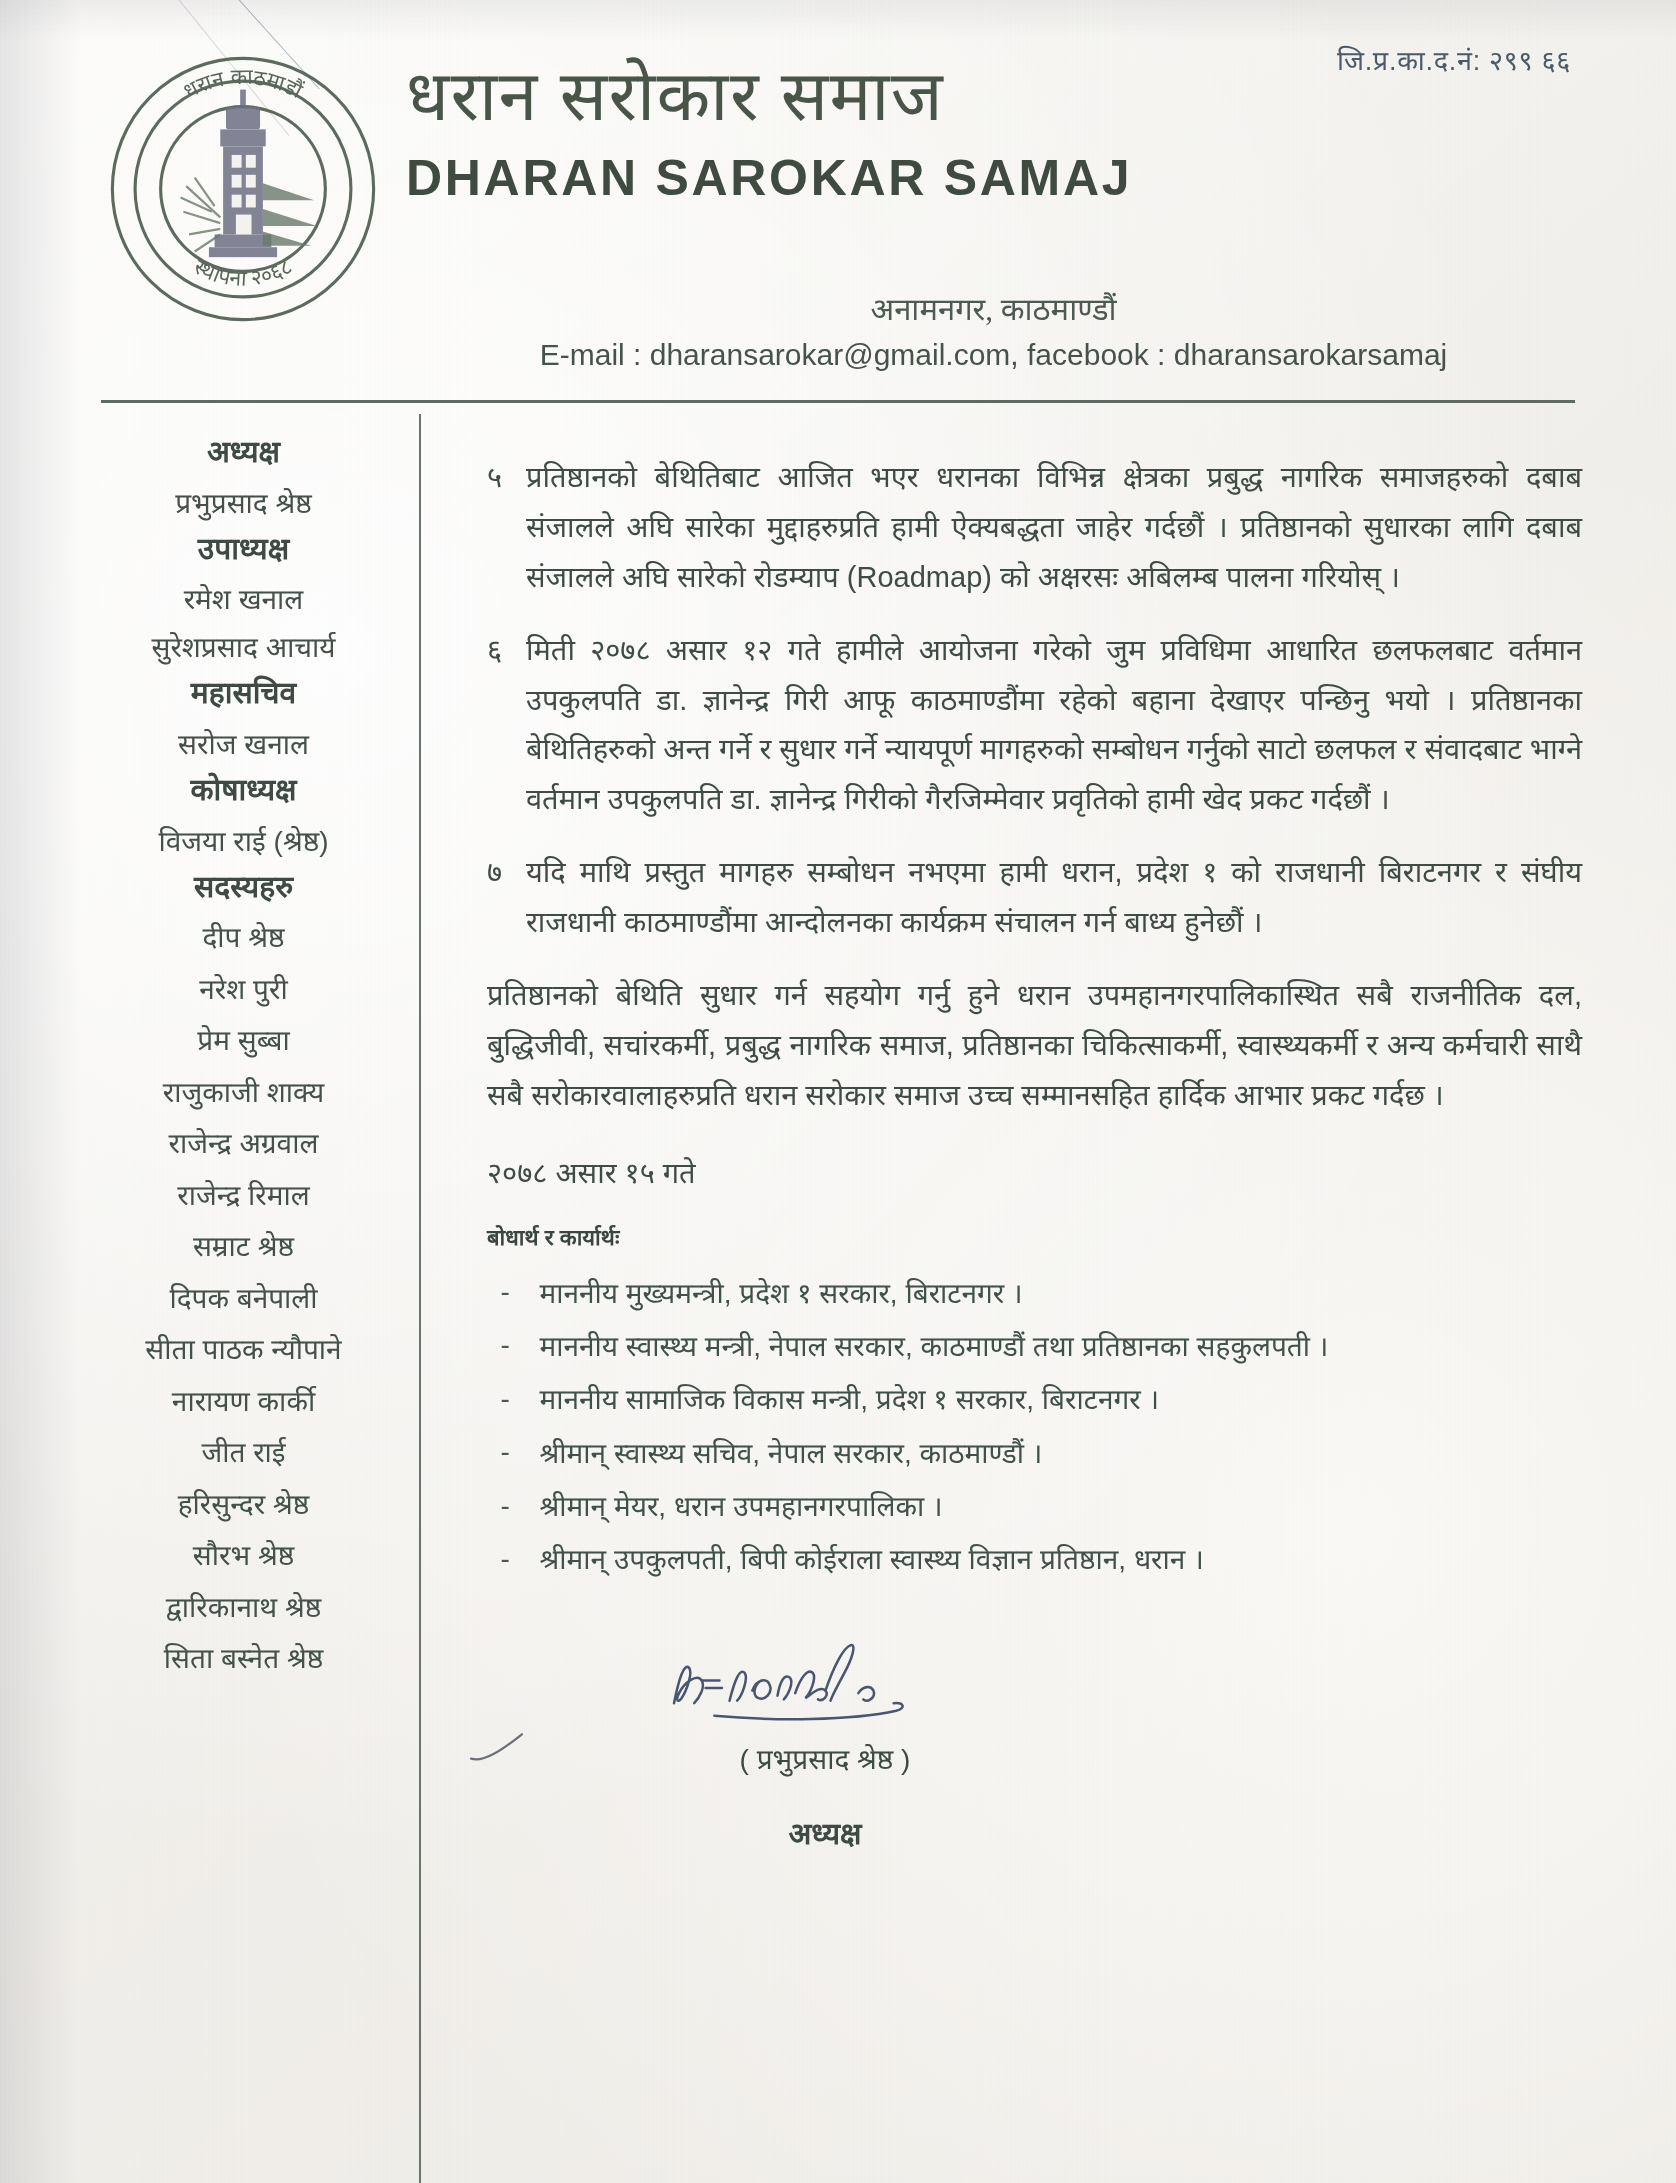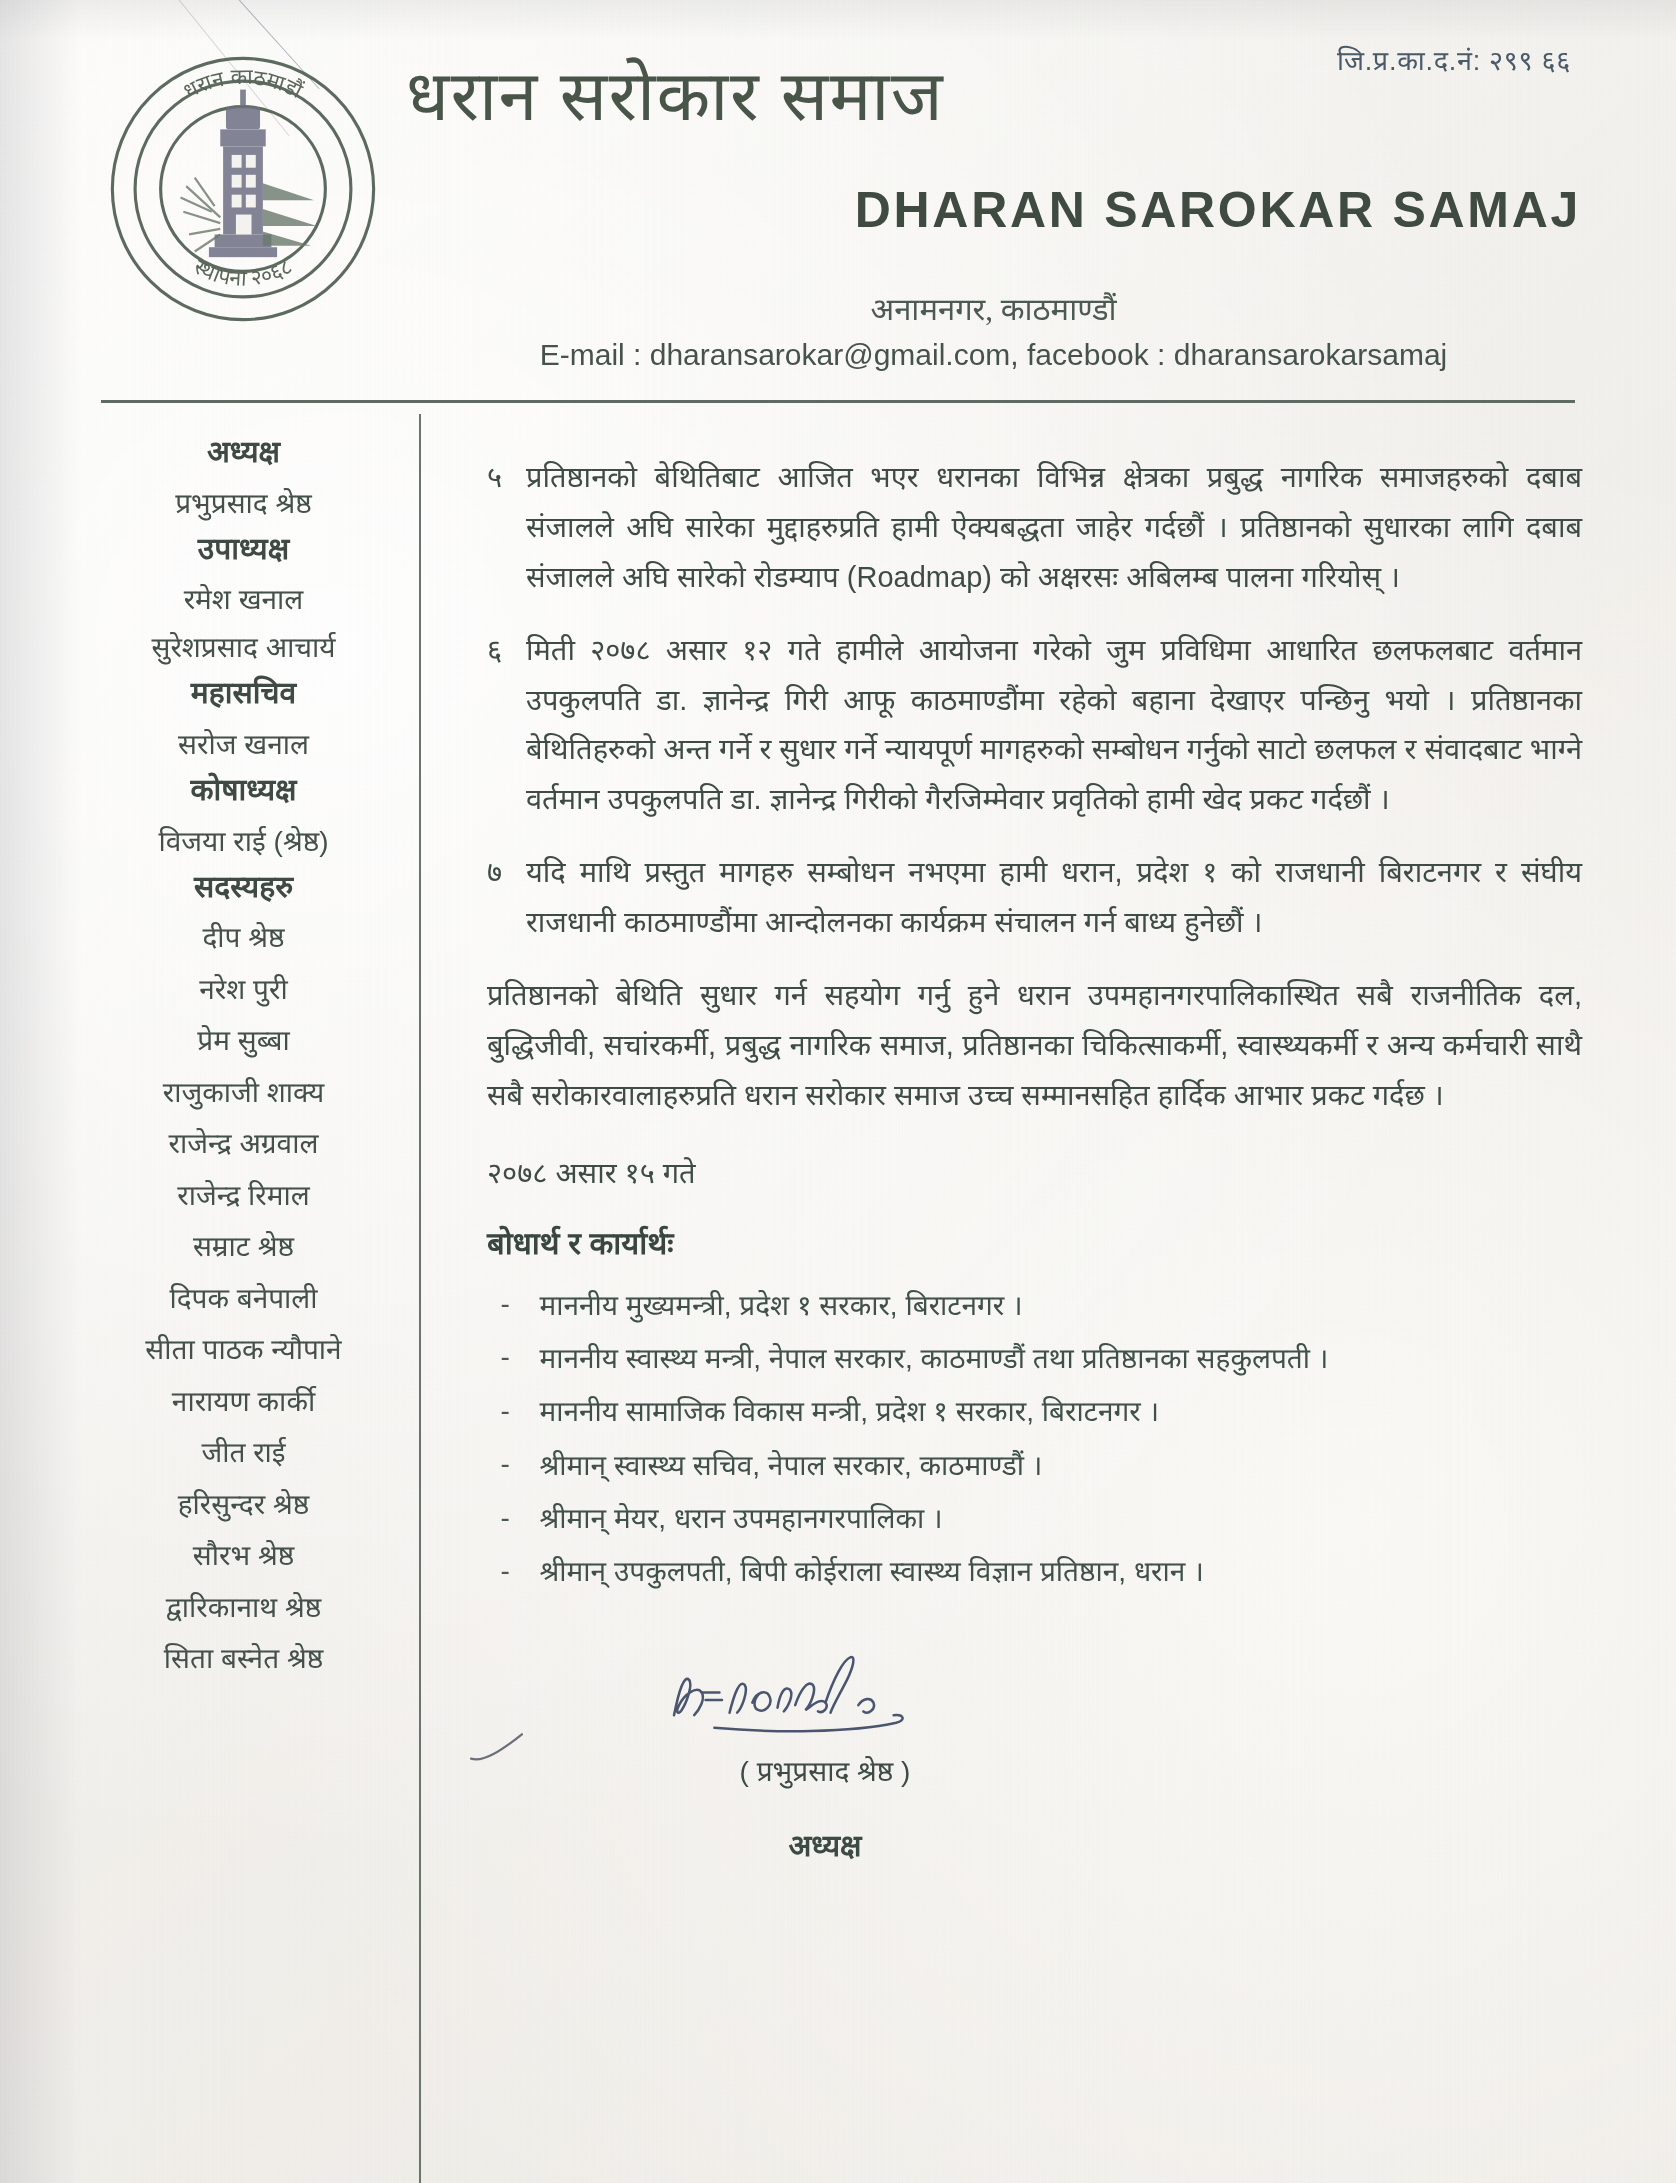--- a/index.html
+++ b/index.html
@@ -100,27 +100,26 @@
     font-weight: normal;
     color: #4a5549;
     letter-spacing: 1.4px;
     line-height: 1.05;
   }
   .org-name-en {
     position: absolute;
     left: 406px;
     right: 95px;
     top: 152px;
-    text-align: right;
+    text-align: left;
     font-size: 50px;
     font-weight: bold;
     color: #3f4a40;
     letter-spacing: 2.7px;
     line-height: 1.05;
-    margin-top: 32px;
   }
   .org-address {
     position: absolute;
     left: 406px;
     right: 95px;
     top: 287px;
     text-align: center;
     font-size: 31px;
     color: #4c5a52;
     font-family: Liberation Serif, serif;
@@ -201,21 +200,21 @@
     font-size: 29px;
     color: #3f4c46;
   }
   .date-line {
     font-size: 29px;
     color: #3f4c46;
     margin-top: 31px;
     margin-bottom: 30px;
   }
   .cc-title {
-    font-size: 31px;
+    font-size: 22px;
     font-weight: bold;
     color: #3a4741;
     margin-bottom: 20px;
   }
   .cc-list {
     margin: 0 0 0 13.5px;
     padding: 0;
     list-style: none;
   }
   .cc-list li {

